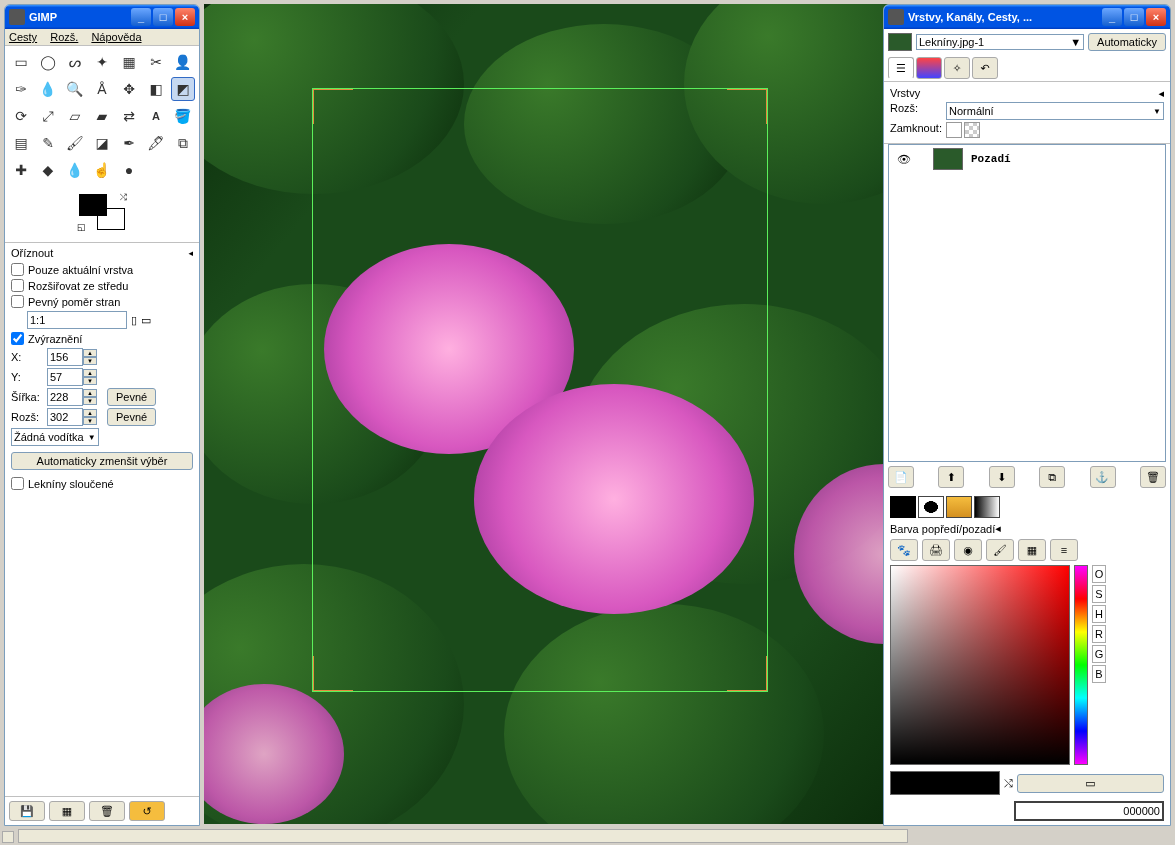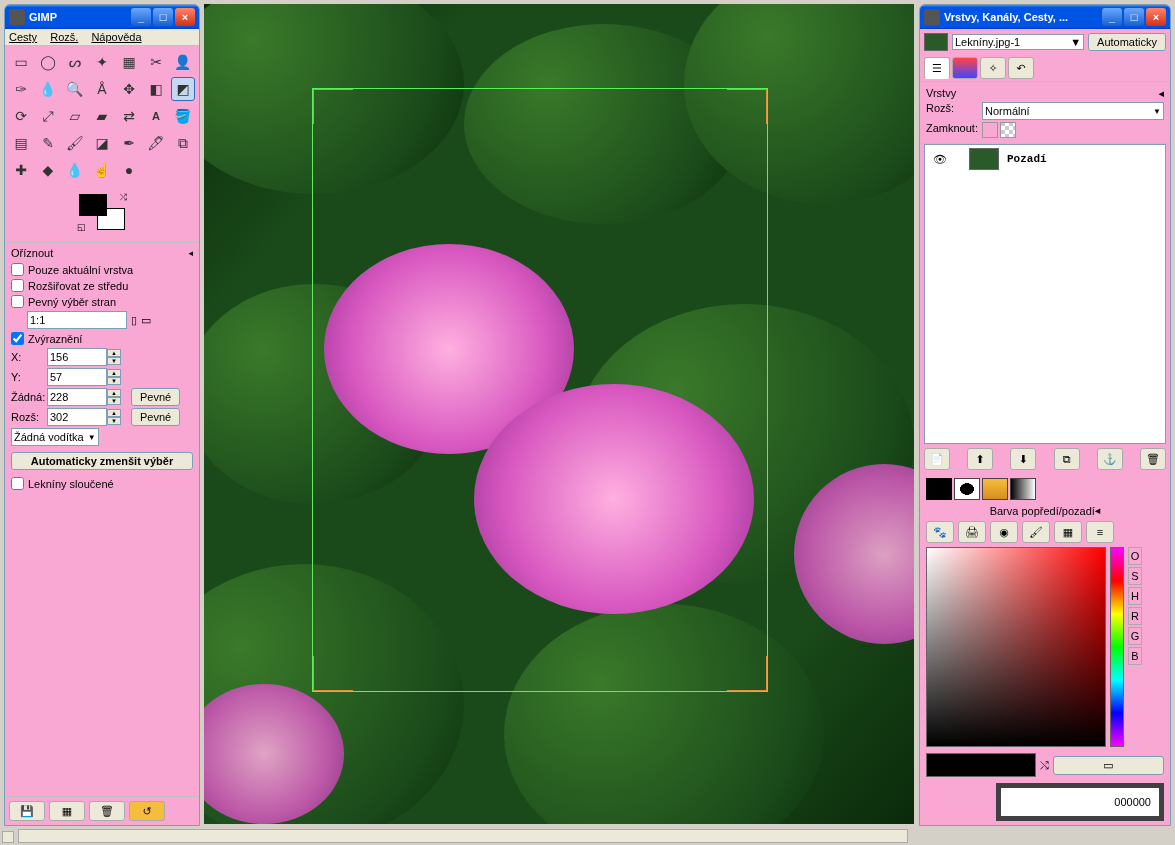--- a/index.html
+++ b/index.html
@@ -1,17 +1,17 @@
 <!DOCTYPE html>
 <html><head>
 <meta charset="utf-8">
 <style>
 *{box-sizing:border-box;margin:0;padding:0;font-family:"Segoe UI",Tahoma,sans-serif;font-size:11px;}
 body{background:#d4d0c8;width:1175px;height:845px;position:relative;overflow:hidden;}
-.window{position:absolute;background:#f9a8d4;border:1px solid #7b9ebd;border-radius:6px 6px 0 0;display:flex;flex-direction:column;}
+.window{position:absolute;background:#ffffff;border:1px solid #7b9ebd;border-radius:6px 6px 0 0;display:flex;flex-direction:column;}
 .titlebar{height:24px;background:linear-gradient(#3a95ff,#0054e3 10%,#0054e3 90%,#003bbd);border-radius:5px 5px 0 0;display:flex;align-items:center;padding:0 4px;color:#fff;font-weight:bold;}
 .titlebar .app-icon{width:16px;height:16px;margin-right:4px;background:#555;border-radius:2px;}
 .titlebar .spacer{flex:1}
 .titlebar .winbtn{width:20px;height:18px;margin-left:2px;border-radius:3px;display:flex;align-items:center;justify-content:center;color:#fff;font-weight:bold;cursor:pointer;}
 .winbtn.min,.winbtn.max{background:linear-gradient(#6ba7ff,#1560d0);}
 .winbtn.close{background:linear-gradient(#ff846b,#d03015);}
 .menubar{background:#ece9d8;padding:2px 4px;border-bottom:1px solid #c0c0c0;}
 .menubar span{text-decoration:underline;margin-right:10px;cursor:pointer;}
 .toolbox{padding:4px 4px;display:grid;grid-template-columns:repeat(7,24px);gap:3px;justify-content:center;}
 .tool{width:24px;height:24px;display:flex;align-items:center;justify-content:center;border-radius:3px;cursor:pointer;font-size:14px;color:#333;}
@@ -24,25 +24,25 @@
 .fgbg .swap{position:absolute;right:0;top:0;font-size:9px;cursor:pointer;}
 .fgbg .def{position:absolute;left:0;bottom:0;font-size:9px;cursor:pointer;}
 .section{border-top:1px solid #c0c0c0;padding:4px 6px;}
 .section-title{display:flex;justify-content:space-between;align-items:center;margin-bottom:4px;}
 .section-title .tri{font-size:9px;}
 .opt{display:flex;align-items:center;margin:3px 0;}
 .opt input[type=checkbox]{margin-right:4px;}
 .field{display:flex;align-items:center;margin:2px 0;}
 .field label{width:36px;}
 .spin{display:flex;align-items:center;}
-.spin input{width:60px;height:18px;border:1px solid #7f9db9;padding:0 2px;}
+.spin input{width:36px;height:18px;border:1px solid #7f9db9;padding:0 2px;}
 .spin .sb{display:flex;flex-direction:column;margin-left:0;}
 .spin .sb span{width:14px;height:8px;border:1px solid #7f9db9;font-size:6px;text-align:center;line-height:6px;cursor:pointer;background:#ece9d8;}
 .btn{background:#ece9d8;border:1px solid #7f9db9;padding:2px 8px;cursor:pointer;border-radius:3px;}
-.btn.wide{width:100%;text-align:center;margin:4px 0;font-weight:bold;}
+.btn.wide{width:100%;text-align:center;margin:4px 0;}
 .select{display:inline-flex;align-items:center;border:1px solid #7f9db9;background:#fff;padding:0 2px;height:18px;}
 .select .dd{margin-left:4px;font-size:8px;}
 .bottom-bar{border-top:1px solid #c0c0c0;padding:4px;display:flex;gap:4px;justify-content:flex-start;}
 .bottom-bar .bb{width:36px;height:20px;border:1px solid #aaa;border-radius:3px;background:#ece9d8;display:flex;align-items:center;justify-content:center;cursor:pointer;}
 .bottom-bar .bb.active{background:#f5bd3e;}
 
 .canvas{position:absolute;background:#000;}
 .canvas-img{width:100%;height:100%;background:linear-gradient(130deg,#0a2a0a,#1a4a1a 20%,#1a4a1a 80%,#0a2a0a);position:relative;overflow:hidden;}
 .leaf{position:absolute;border-radius:50%;background:radial-gradient(circle at 30% 30%,#3a7a2a,#1a4a1a 70%,#0a2a0a);}
 .flower{position:absolute;border-radius:50%;background:radial-gradient(circle at 50% 50%,#ffb0e0,#d858c0 60%,#a0389a 90%);}
@@ -68,31 +68,31 @@
 .layer-row{display:flex;align-items:center;padding:3px 4px;}
 .layer-row .eye{width:22px;text-align:center;}
 .layer-row .lthumb{width:30px;height:22px;background:#2a5a2a;border:1px solid #666;margin:0 8px 0 18px;}
 .layer-row .lname{font-weight:bold;font-family:Liberation Mono, monospace;}
 .layer-btns{display:flex;gap:2px;justify-content:space-between;padding:4px;}
 .layer-btns .lb{width:26px;height:22px;border:1px solid #aaa;border-radius:3px;display:flex;align-items:center;justify-content:center;cursor:pointer;background:#ece9d8;}
 
 .color-ed{padding:4px 6px;}
 .swatchrow{display:flex;gap:2px;margin-bottom:4px;}
 .swp{width:26px;height:22px;border:1px solid #444;}
-.colhdr{display:flex;justify-content:center;align-items:center;margin:2px 0;}
+.colhdr{display:flex;justify-content:flex-start;align-items:center;margin:2px 0;}
 .colbtns{display:flex;gap:4px;margin:4px 0;}
 .colbtns .cb{width:28px;height:22px;border:1px solid #aaa;border-radius:3px;background:#ece9d8;display:flex;align-items:center;justify-content:center;cursor:pointer;}
 .color-body{display:flex;gap:4px;}
 .col-grad{width:180px;height:200px;background:linear-gradient(to bottom,rgba(0,0,0,0),#000),linear-gradient(to right,#fff,#f00);border:1px solid #666;}
 .hue-strip{width:14px;height:200px;background:linear-gradient(to bottom,#f0f,#f00,#ff0,#0f0,#0ff,#00f,#f0f);border:1px solid #666;}
 .hsv-col{display:flex;flex-direction:column;gap:2px;}
 .hsv-col .hv{width:14px;height:18px;border:1px solid #aaa;text-align:center;cursor:pointer;line-height:16px;}
 .cur-color{display:flex;gap:4px;align-items:center;margin-top:6px;}
 .cur-color .curswatch{width:110px;height:24px;background:#000;border:1px solid #666;}
-.cur-color .hex{flex:1;border:5px solid #404040;background:#fff;padding:8px;text-align:right;}
+.cur-color .hex{flex:1;border:2px solid #404040;background:#fff;padding:2px;text-align:right;}
 .fill{flex:1}
 .scrollcorner{position:absolute;left:2px;bottom:2px;width:12px;height:12px;background:#ece9d8;border:1px solid #aaa;}
 .hscroll{position:absolute;left:18px;right:4px;bottom:2px;height:14px;background:#ece9d8;border:1px solid #aaa;}
 </style>
 </head>
 <body>
 
 <div class="window" style="left:4px;top:4px;width:196px;height:822px;">
   <div class="titlebar">
     <div class="app-icon"></div>
@@ -160,21 +160,21 @@
     <div class="opt">
         <input type="checkbox" style="">
         <span>Pouze aktuální vrstva</span>
       </div>
     <div class="opt">
         <input type="checkbox" style="">
         <span>Rozšiřovat ze středu</span>
       </div>
     <div class="opt">
         <input type="checkbox" style="">
-        <span>Pevný výběr stran</span>
+        <span>Pevný poměr stran</span>
       </div>
     <div class="field" style="padding-left:16px;">
       <input type="text" style="width: 100px; height: 18px; border: 1px solid rgb(127, 157, 185); padding: 0px 2px;" value="1:1">
       <span style="margin-left:4px;cursor:pointer">▯</span>
       <span style="margin-left:4px;cursor:pointer">▭</span>
     </div>
     <div class="opt">
         <input type="checkbox" checked="" style="">
         <span>Zvýraznění</span>
       </div>
@@ -193,21 +193,21 @@
         <label>Y:</label>
       <div class="spin">
           <input value="57" style="">
           <div class="sb">
             <span>▲</span>
             <span>▼</span>
           </div>
         </div>
     </div>
     <div class="field">
-        <label>Žádná:</label>
+        <label>Šířka:</label>
       <div class="spin">
           <input value="228" style="">
           <div class="sb">
             <span>▲</span>
             <span>▼</span>
           </div>
         </div>
       <button class="btn" style="margin-left:10px">Pevné</button>
     </div>
     <div class="field">
@@ -259,21 +259,21 @@
   <div class="crop" style="left:108px;top:84px;width:456px;height:604px;">
     <div class="h tl"></div>
     <div class="h tr"></div>
     <div class="h bl"></div>
     <div class="h br"></div>
   </div>
 </div>
 <div class="scrollcorner"></div>
 <div class="hscroll" style="left:18px;width:890px"></div>
 
-<div class="window" style="right:4px;top:4px;width:252px;height:822px;">
+<div class="window" style="right:4px;top:4px;width:288px;height:822px;">
   <div class="titlebar">
     <div class="app-icon"></div>
     <span>Vrstvy, Kanály, Cesty, ...</span>
     <div class="spacer"></div>
     <div class="winbtn min">_</div>
     <div class="winbtn max">□</div>
     <div class="winbtn close">×</div>
   </div>
   <div class="imgsel">
     <div class="thumb"></div>

